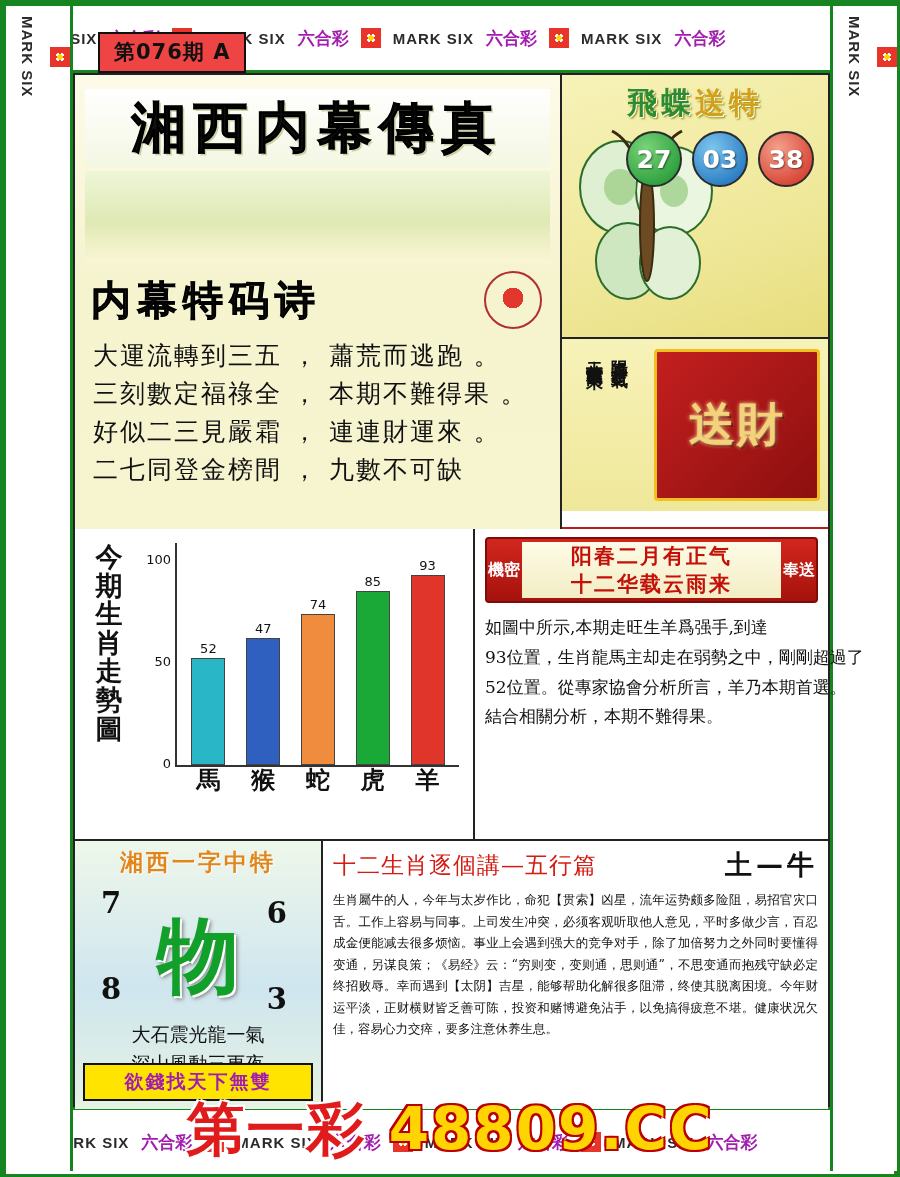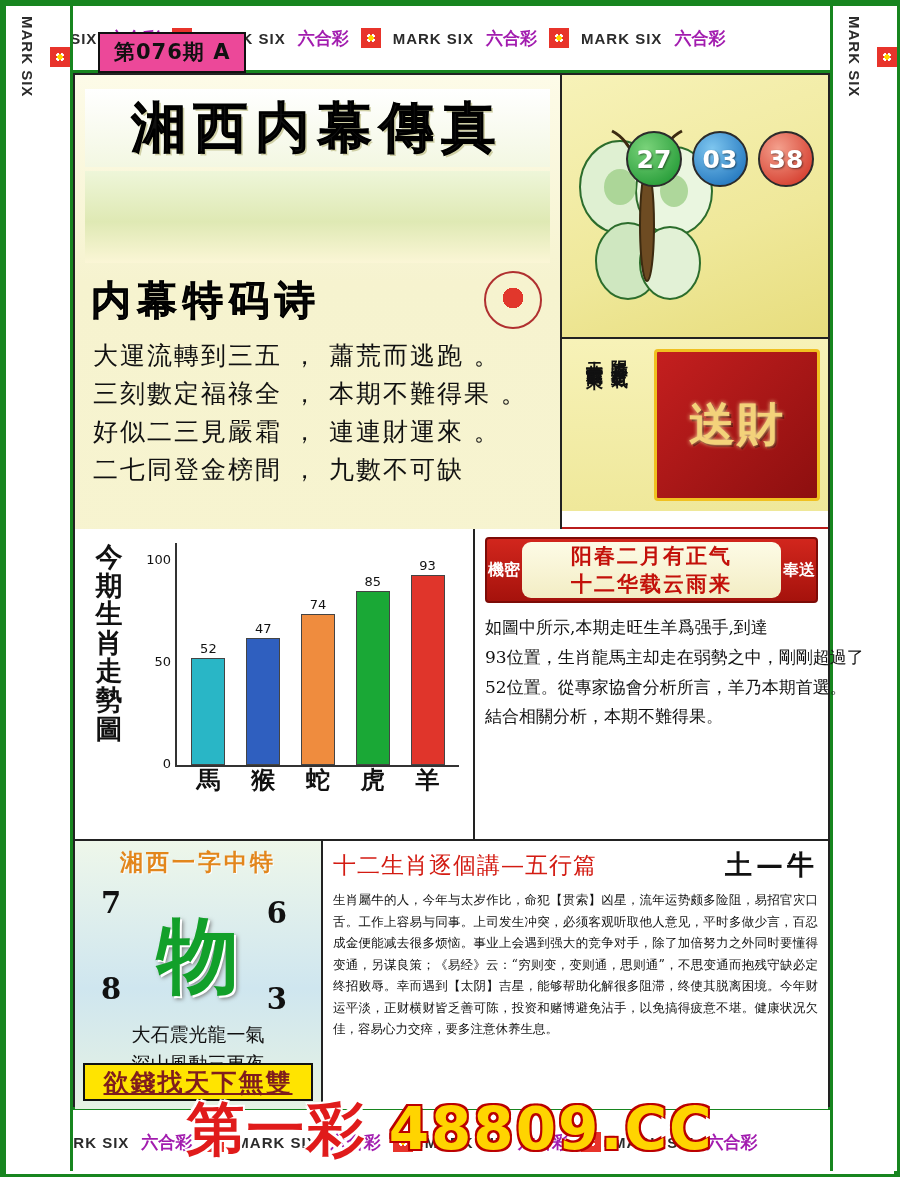--- a/index.html
+++ b/index.html
@@ -71,21 +71,21 @@
   .content{
     position:absolute;left:73px;top:73px;width:757px;height:1034px;
     background:#fff;
     border:2px solid #222;
     box-sizing:border-box;
   }
 
   
   .issue-tag{
     position:absolute;left:98px;top:32px;
-    background:#ec4899;
+    background:#ef4444;
     border:2px solid #111;
     padding:4px 14px 5px 14px;
     font-size:21px;font-weight:bold;color:#111;
     font-family:"DejaVu Sans",sans-serif;
     z-index:5;
     letter-spacing:1px;
   }
 
   
   .top-row{display:flex;height:452px;}
@@ -233,21 +233,20 @@
     border:2px solid #7d0b07;border-radius:4px;
   }
   .banner .side{
     width:34px;display:flex;flex-direction:column;align-items:center;justify-content:center;
     font-family:"DejaVu Serif",serif;font-weight:bold;font-size:16px;color:#fff;line-height:1.1;
   }
   .banner .mid{
     flex:1;display:flex;flex-direction:column;align-items:center;justify-content:center;
     background:linear-gradient(180deg,#fdfbe6,#f3edc4);
     margin:3px 1px;
-    border-radius:9px;
   }
   .banner .mid div{
     font-family:"DejaVu Serif",serif;font-size:21px;font-weight:bold;color:#c3110a;letter-spacing:2px;
   }
   .note-text{
     margin-top:10px;
     font-family:"DejaVu Serif",serif;font-size:17px;color:#111;line-height:1.75;
   }
   .note-text div{white-space:nowrap;}
 
@@ -274,21 +273,21 @@
     font-family:"DejaVu Serif",serif;font-size:82px;font-weight:bold;color:#12a02a;
     text-shadow:2px 2px 0 #fff,3px 3px 4px #777;
   }
   .word-lines{
     text-align:center;font-family:"DejaVu Serif",serif;font-size:19px;color:#111;line-height:1.5;
   }
   .yellow-bar{
     position:absolute;left:8px;right:8px;bottom:8px;height:34px;
     background:#ffe400;border:2px solid #111;
     display:flex;align-items:center;justify-content:center;
-    font-family:"DejaVu Serif",serif;font-size:25px;font-weight:bold;color:#7f1d1d;letter-spacing:2px;text-decoration:underline;
+    font-family:"DejaVu Serif",serif;font-size:19px;font-weight:bold;color:#a21caf;letter-spacing:2px;
   }
 
   .zodiac-box{flex:1;box-sizing:border-box;padding:6px 10px 8px 10px;background:#fff;}
   .z-head{display:flex;align-items:center;justify-content:space-between;}
   .z-title{
     font-family:"DejaVu Serif",serif;font-size:23px;font-weight:normal;color:#d31b12;letter-spacing:1px;
   }
   .z-tag{
     font-family:"DejaVu Serif",serif;font-size:27px;font-weight:bold;color:#111;letter-spacing:4px;
   }
@@ -397,20 +396,23 @@
         <div class="poem">
           <div>大運流轉到三五 ， 蕭荒而逃跑 。</div>
           <div>三刻數定福祿全 ， 本期不難得果 。</div>
           <div>好似二三見嚴霜 ， 連連財運來 。</div>
           <div>二七同登金榜間 ， 九數不可缺</div>
         </div>
       </div>
 
       <div class="top-right">
         <div class="butterfly-box">
+          <div class="bf-title">
+            <span>飛蝶</span><span class="hi">送特</span>
+          </div>
           <svg class="bf-art" viewBox="0 0 150 190">
             <ellipse cx="48" cy="62" rx="40" ry="46" fill="#dff0d2" stroke="#2c6d2c" stroke-width="2"></ellipse>
             <ellipse cx="102" cy="66" rx="38" ry="44" fill="#eaf6e0" stroke="#2c6d2c" stroke-width="2"></ellipse>
             <ellipse cx="56" cy="136" rx="32" ry="38" fill="#cfe7c0" stroke="#2c6d2c" stroke-width="2"></ellipse>
             <ellipse cx="98" cy="138" rx="30" ry="36" fill="#e2f1d6" stroke="#2c6d2c" stroke-width="2"></ellipse>
             <ellipse cx="75" cy="100" rx="7" ry="56" fill="#6d4b22" stroke="#3c2a10" stroke-width="2"></ellipse>
             <path d="M70 48 C58 18, 48 10, 40 6" stroke="#3c2a10" stroke-width="3" fill="none"></path>
             <path d="M80 48 C92 18, 102 10, 110 6" stroke="#3c2a10" stroke-width="3" fill="none"></path>
             <ellipse cx="48" cy="62" rx="16" ry="18" fill="#9fd08a" opacity=".8"></ellipse>
             <ellipse cx="102" cy="66" rx="14" ry="16" fill="#9fd08a" opacity=".8"></ellipse>

